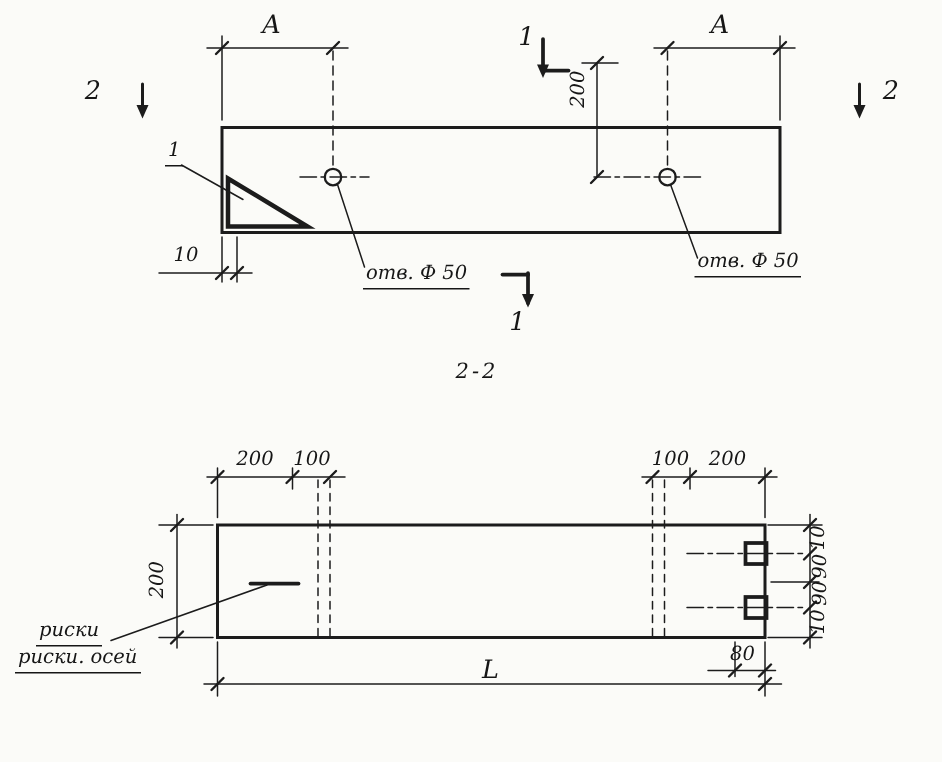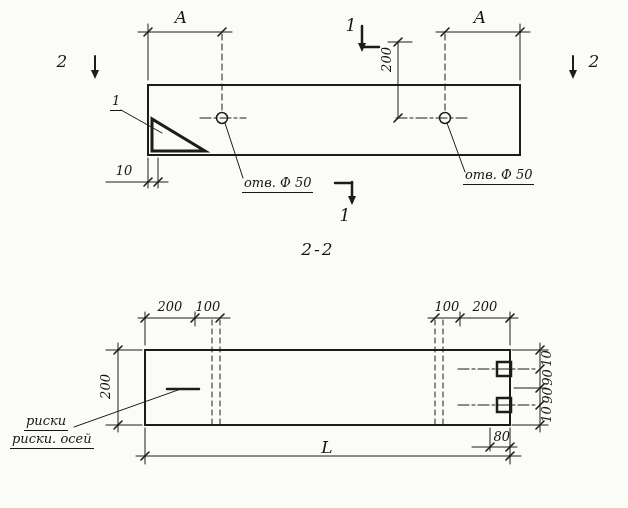--- a/index.html
+++ b/index.html
@@ -15,21 +15,21 @@
   .lbl {
     position:absolute;
     font-style:italic;
     color:#161616;
     font-size:13px;
     line-height:1.15;
     white-space:nowrap;
     text-align:center;
   }
   .big   { font-size:17px; }
-  .title { font-size:17px; letter-spacing:2px; }
+  .title { font-size:14px; letter-spacing:2px; }
   .rot   { width:40px; transform:rotate(-90deg); }
   .ul    { border-bottom:1.5px solid #161616; padding:0 2px 1px 2px; }
 </style>
 </head>
 <body>
 
 <div class="canvas">
 
   <svg class="geom" width="628" height="508" viewBox="0 0 628 508" stroke="#1c1c1c" fill="none" stroke-linecap="round">
 
@@ -191,17 +191,17 @@
   <div class="lbl" style="left:150px; top:300px; width:40px;">200</div>
   <div class="lbl" style="left:188px; top:300px; width:40px;">100</div>
   <div class="lbl" style="left:427px; top:300px; width:40px;">100</div>
   <div class="lbl" style="left:465px; top:300px; width:40px;">200</div>
   <div class="lbl rot" style="left:86px; top:379px;">200</div>
   <div class="lbl rot" style="left:527px; top:351px;">10</div>
   <div class="lbl rot" style="left:528px; top:370px;">90</div>
   <div class="lbl rot" style="left:528px; top:388px;">90</div>
   <div class="lbl rot" style="left:527px; top:407px;">10</div>
   <div class="lbl big" style="left:307px; top:438px; width:40px;">L</div>
-  <div class="lbl" style="left:480px; top:430px; width:30px;text-align:right;">80</div>
+  <div class="lbl" style="left:480px; top:430px; width:30px;">80</div>
   <div class="lbl ul" style="left:24px; top:414px;text-align:center;">риски</div>
   <div class="lbl ul" style="left:10px; top:432px;">риски. осей</div>
 
 </div>
 
 </body></html>

